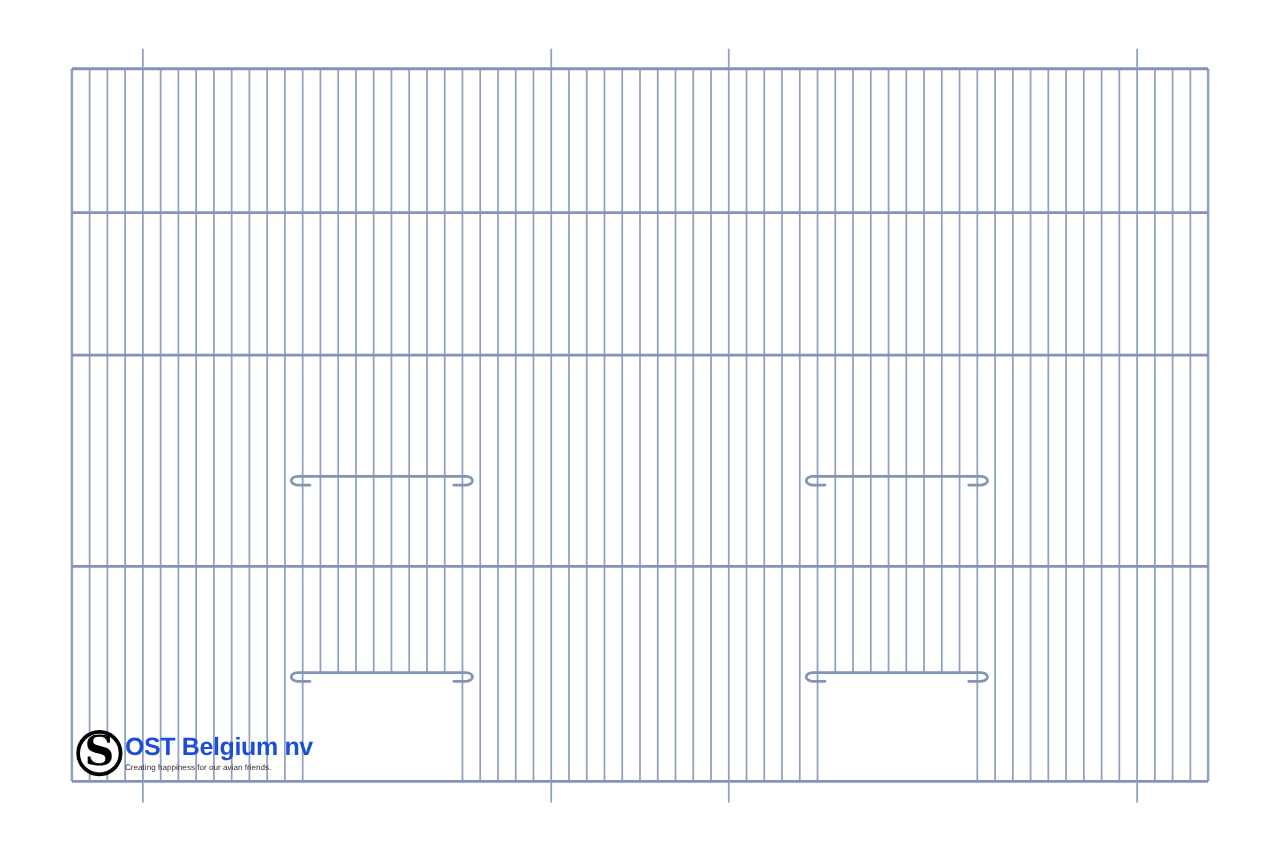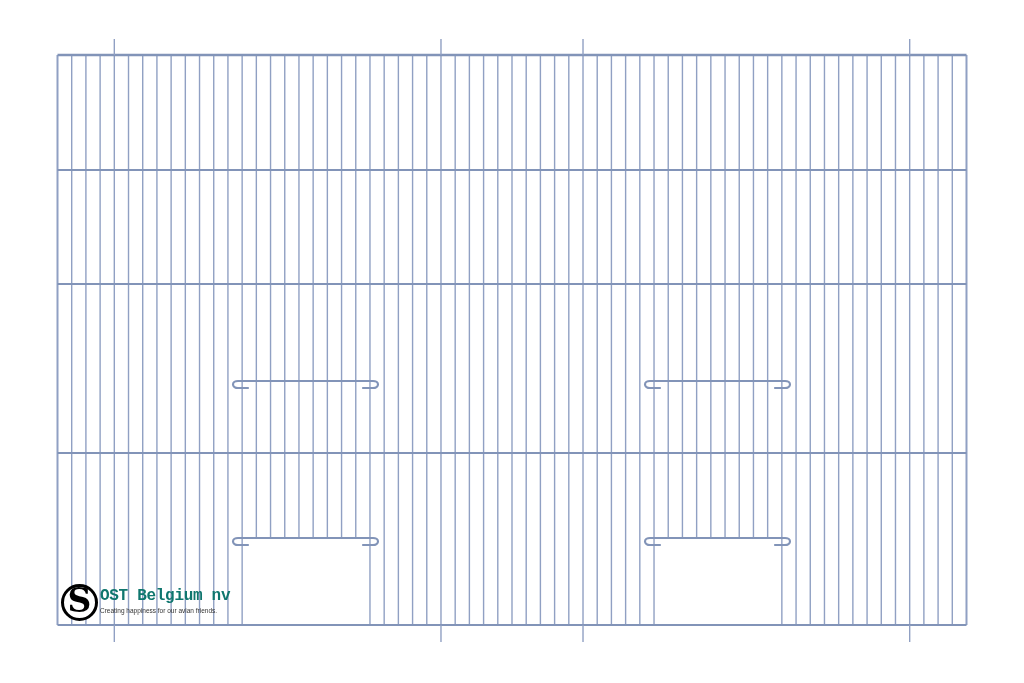--- a/index.html
+++ b/index.html
@@ -35,26 +35,26 @@
   .logo-s {
     font-family: "DejaVu Serif", serif;
     font-weight: bold;
     font-size: 33px;
     line-height: 1;
     color: #000000;
     margin-top: -4px;
   }
   .logo-text { margin-left: 2px; padding-top: 4px; }
   .brand {
-    font-family: Liberation Mono, monospace;
+    font-family: Liberation Sans, sans-serif;
     font-weight: bold;
-    font-size: 16px;
+    font-size: 20px;
     line-height: 1;
     letter-spacing: -0.3px;
-    color: #0f766e;
+    color: #1d4ed8;
     white-space: nowrap;
   }
   .tagline {
     font-family: "Liberation Sans", sans-serif;
     font-size: 6.5px;
     letter-spacing: 0;
     color: #333333;
     margin-top: 2.5px;
     white-space: nowrap;
   }

